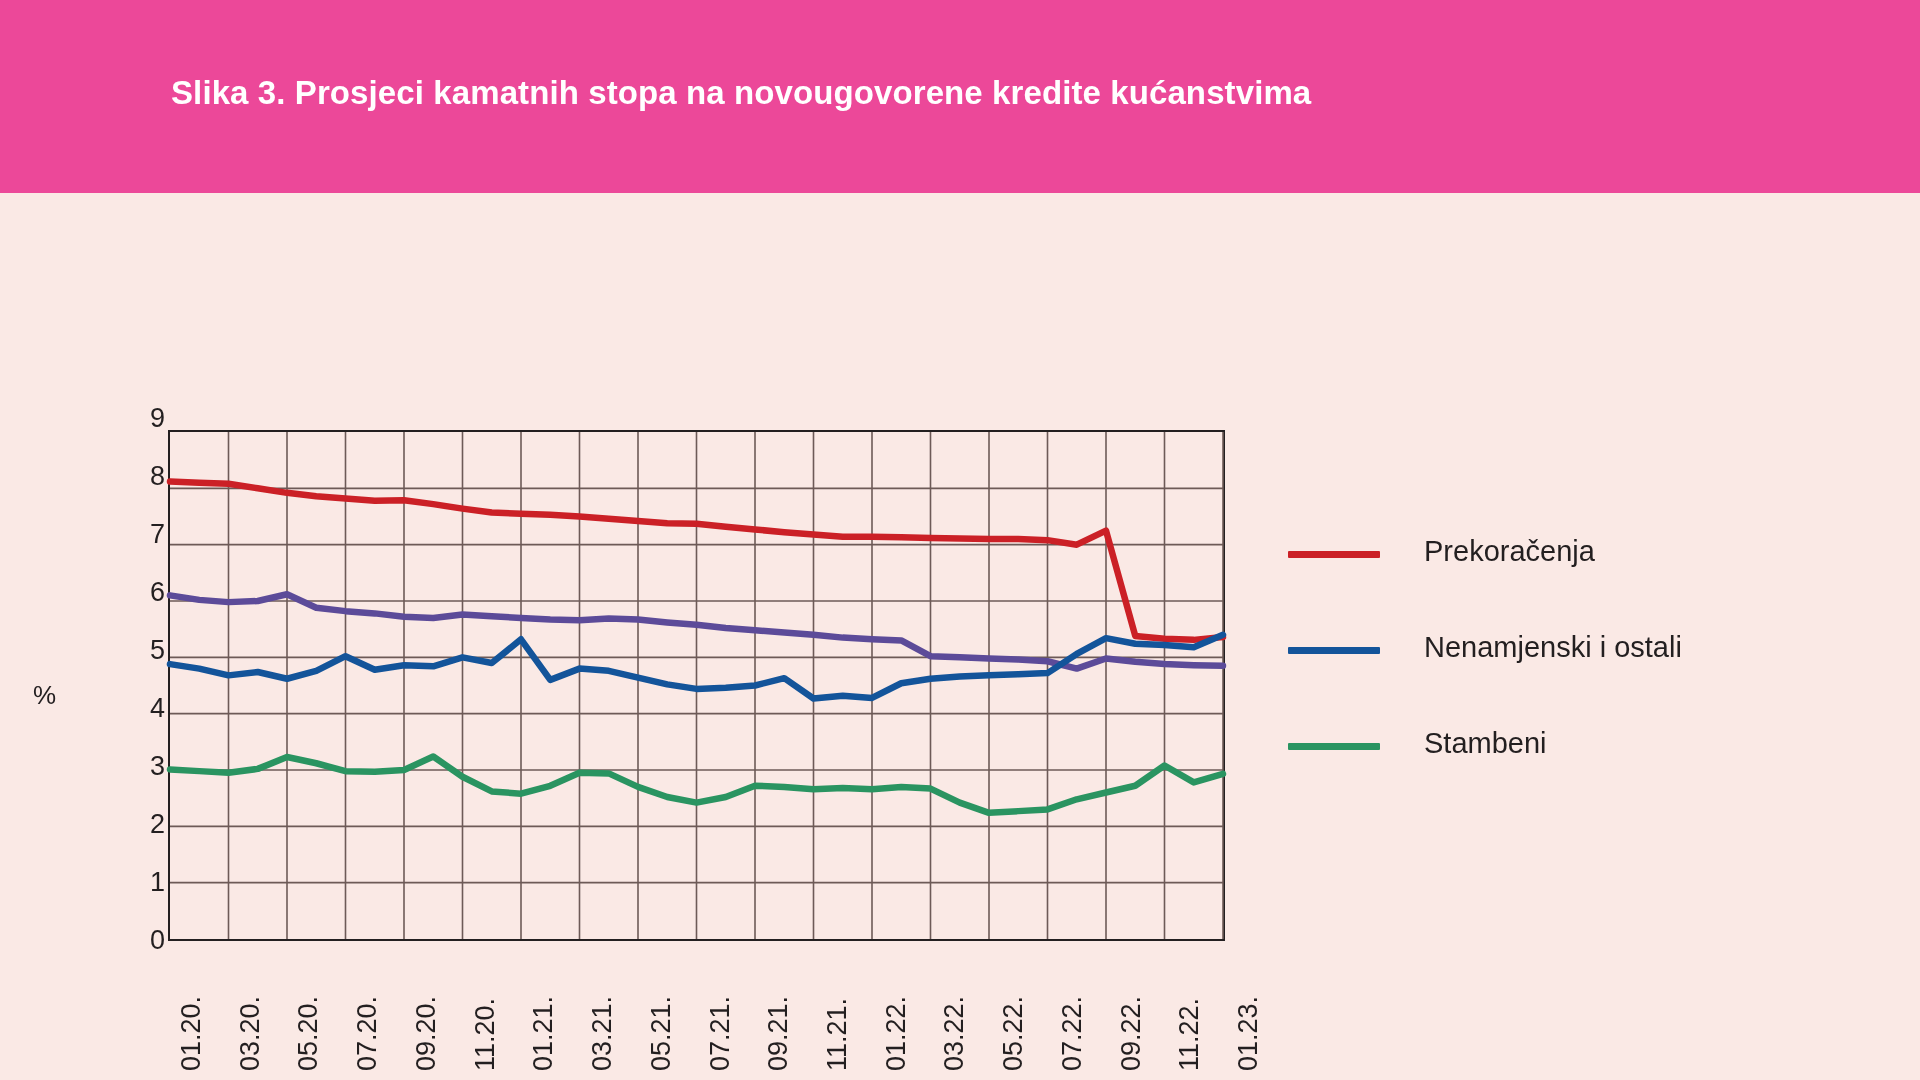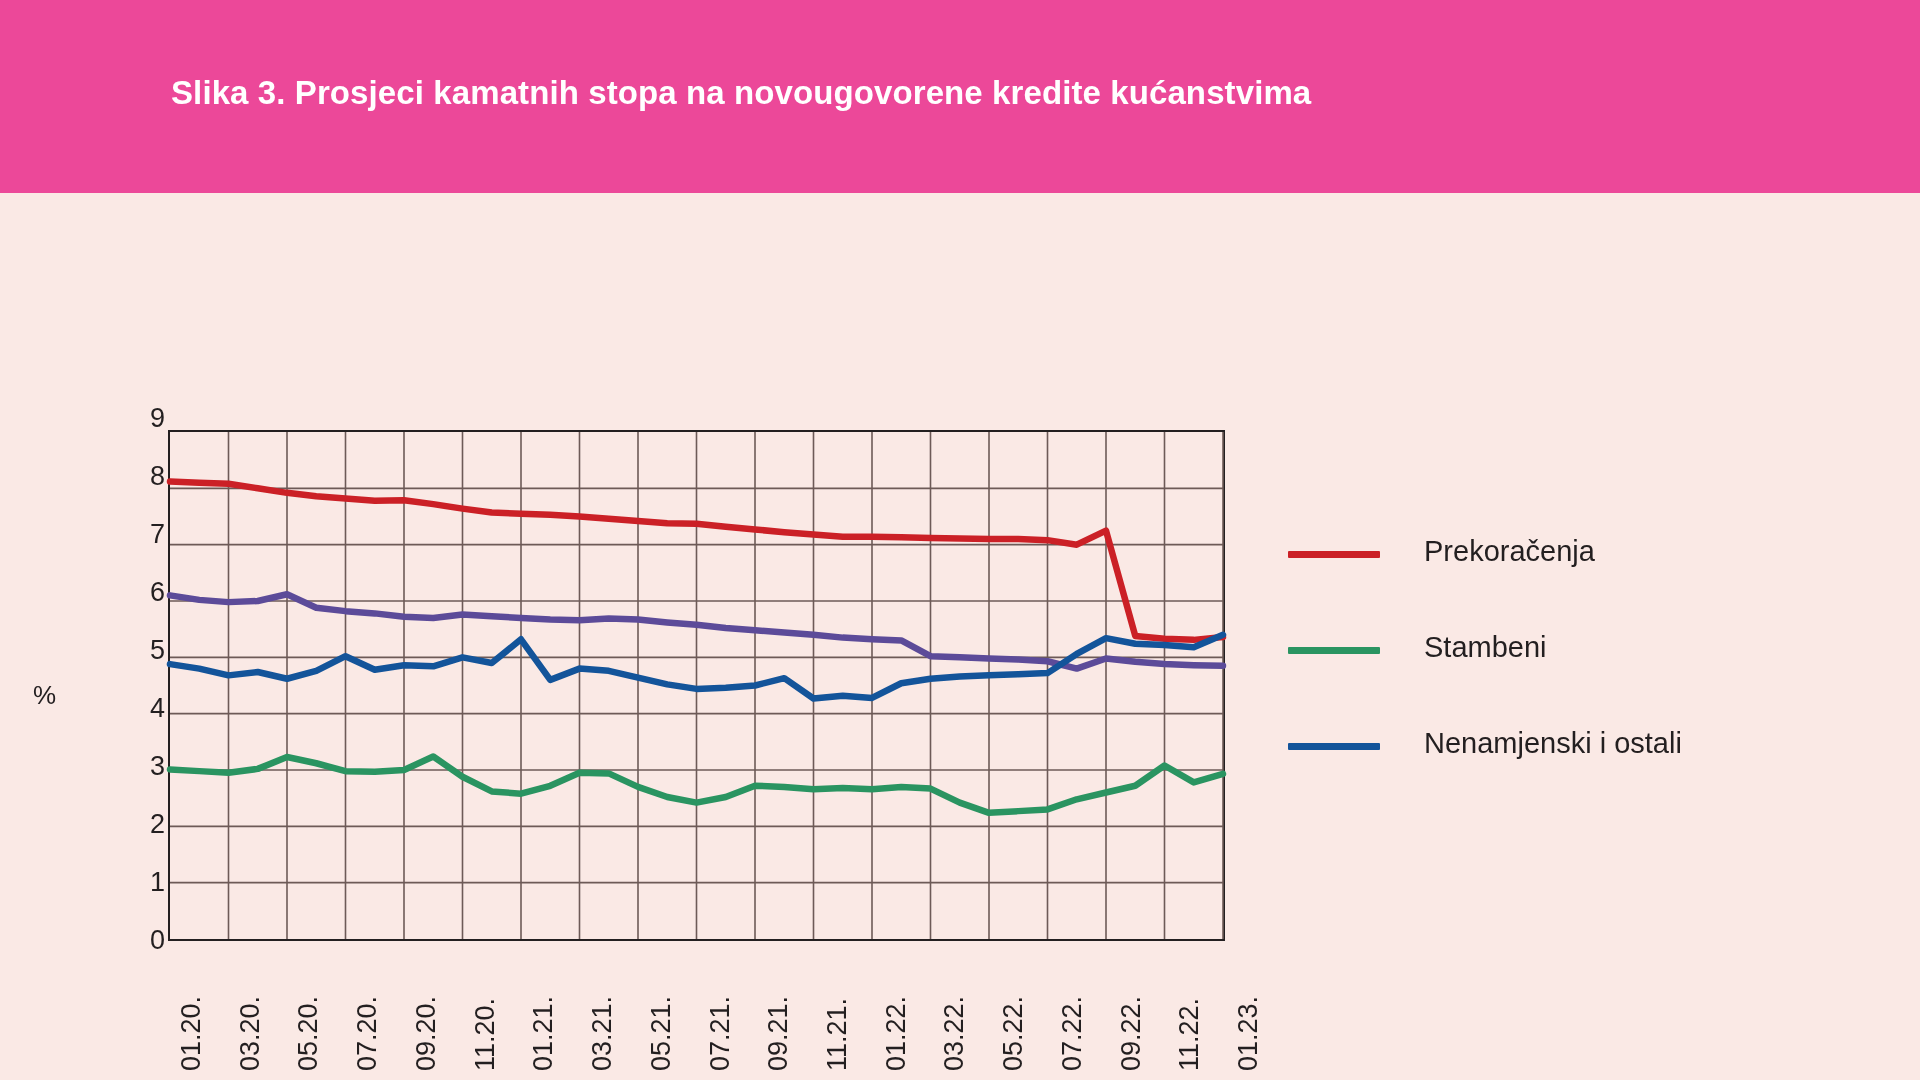--- a/index.html
+++ b/index.html
@@ -214,22 +214,22 @@
       <div class="xtick" style="left: 1008.28px; top: 118px;">11.22.</div>
       <div class="xtick" style="left: 1067px; top: 118px;">01.23.</div>
     </div>
 
   <div id="legend">
       <div class="legend-row">
         <div class="legend-swatch" style="background: rgb(203, 32, 38);"></div>
         <div class="legend-label">Prekoračenja</div>
       </div>
       <div class="legend-row">
+        <div class="legend-swatch" style="background: rgb(19, 84, 154);"></div>
+        <div class="legend-label">Nenamjenski i ostali</div>
+      </div>
+      <div class="legend-row">
         <div class="legend-swatch" style="background: rgb(42, 148, 97);"></div>
         <div class="legend-label">Stambeni</div>
       </div>
-      <div class="legend-row">
-        <div class="legend-swatch" style="background: rgb(19, 84, 154);"></div>
-        <div class="legend-label">Nenamjenski i ostali</div>
-      </div>
     </div>
 
 </div>
 
 </body></html>

